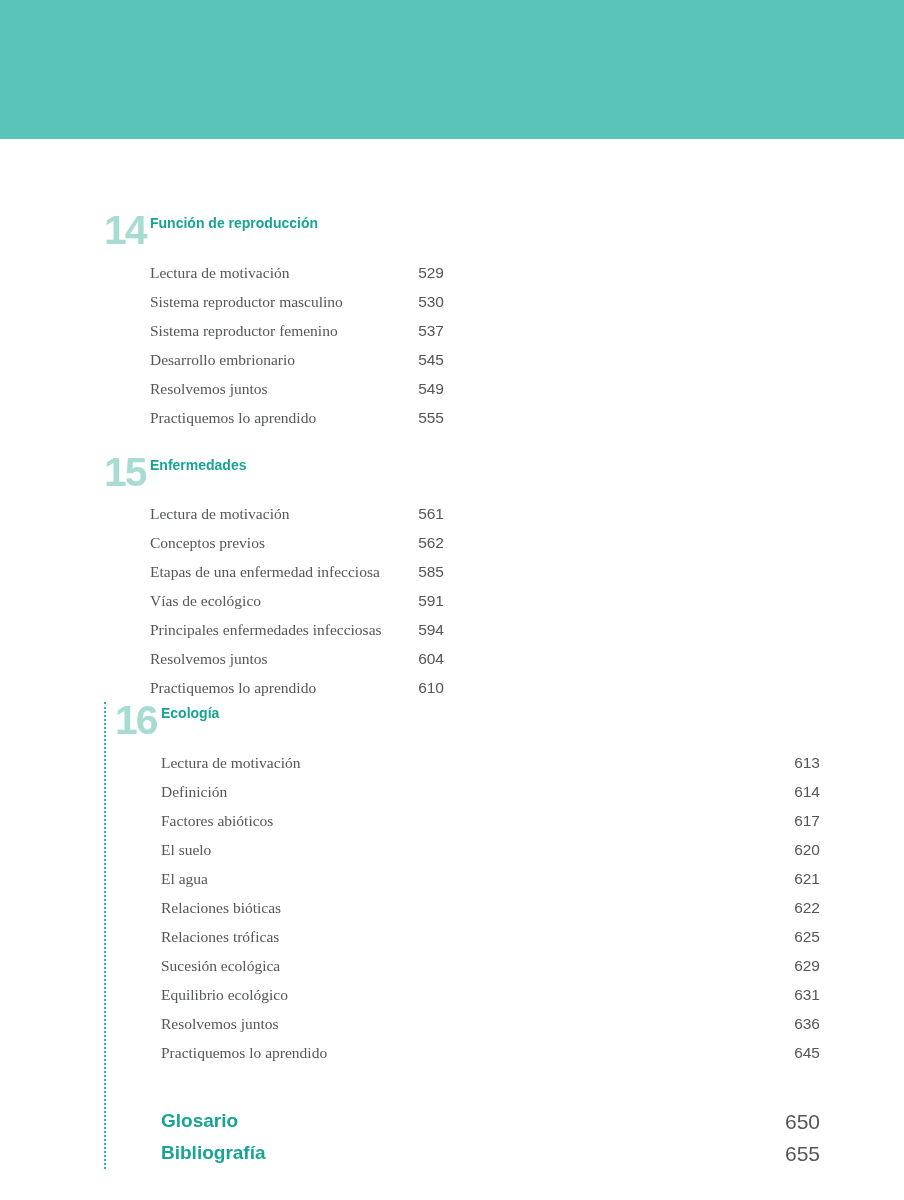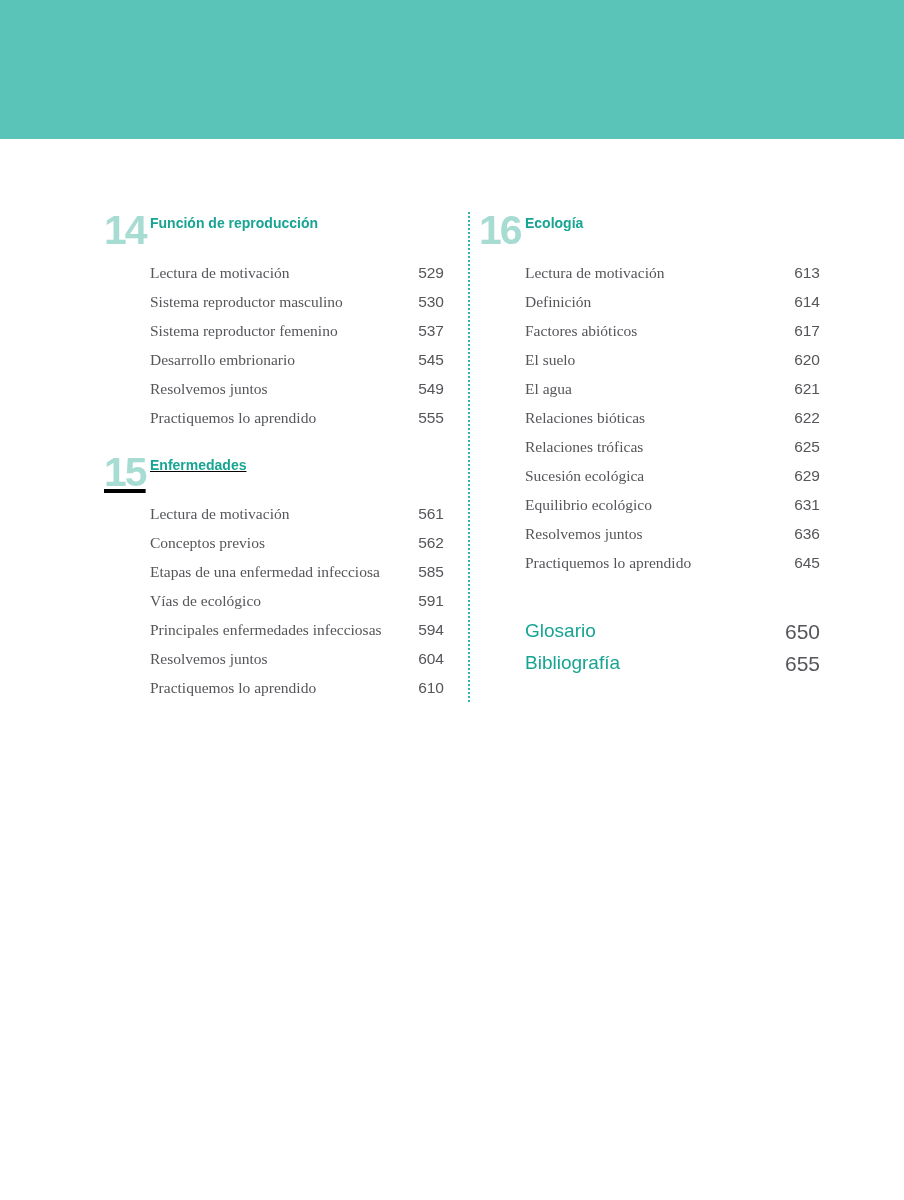--- a/index.html
+++ b/index.html
@@ -16,34 +16,35 @@
     width:904px;height:1200px;position:relative;overflow:hidden;
     font-family:"Liberation Sans", sans-serif;
   }
   .header-band{
     width:904px;height:139px;background:var(--band);
   }
   .content{
     display:flex;align-items:stretch;
     margin-top:73px;
     padding:0 84px 0 104px;
+    flex-direction:column;
   }
   .col{display:flex;flex-direction:column;}
   .col-left{width:340px;margin-right:24px;}
   .col-right{
     flex:1;
     border-left:2px dotted var(--divider);
     padding-left:9px;
     gap:24px;
   }
   .section-header{
     display:flex;align-items:flex-start;
     margin-bottom:8px;
   }
-  .section + .section .section-header{margin-top:22px;text-decoration:underline;}
+  .section + .section .section-header{margin-top:22px;}
   .ch-num{
     width:46px;flex:0 0 46px;
     font-size:41px;font-weight:bold;line-height:0.92;
     letter-spacing:-2px;color:var(--light_accent);
   }
   .ch-title{
     font-size:14px;font-weight:bold;color:var(--accent);
     padding-top:3px;
   }
   .item{
@@ -52,21 +53,21 @@
     color:var(--text);font-size:15.5px;line-height:19px;
   }
   .item .label{flex:1;font-family:Liberation Serif, serif;}
   .item .page{white-space:nowrap;}
   .extras{margin-top:14px;}
   .extra{
     display:flex;align-items:flex-end;gap:10px;
     margin-left:46px;padding:6px 0;
   }
   .extra .label{
-    flex:1;font-size:19px;font-weight:normal;color:var(--accent);line-height:20px;
+    flex:1;font-size:19px;font-weight:bold;color:var(--accent);line-height:20px;
   }
   .extra .page{
     color:var(--text);font-size:21px;line-height:19px;white-space:nowrap;
   }
 </style>
 </head>
 <body>
 
 <div class="page">
   <div class="header-band"></div>

